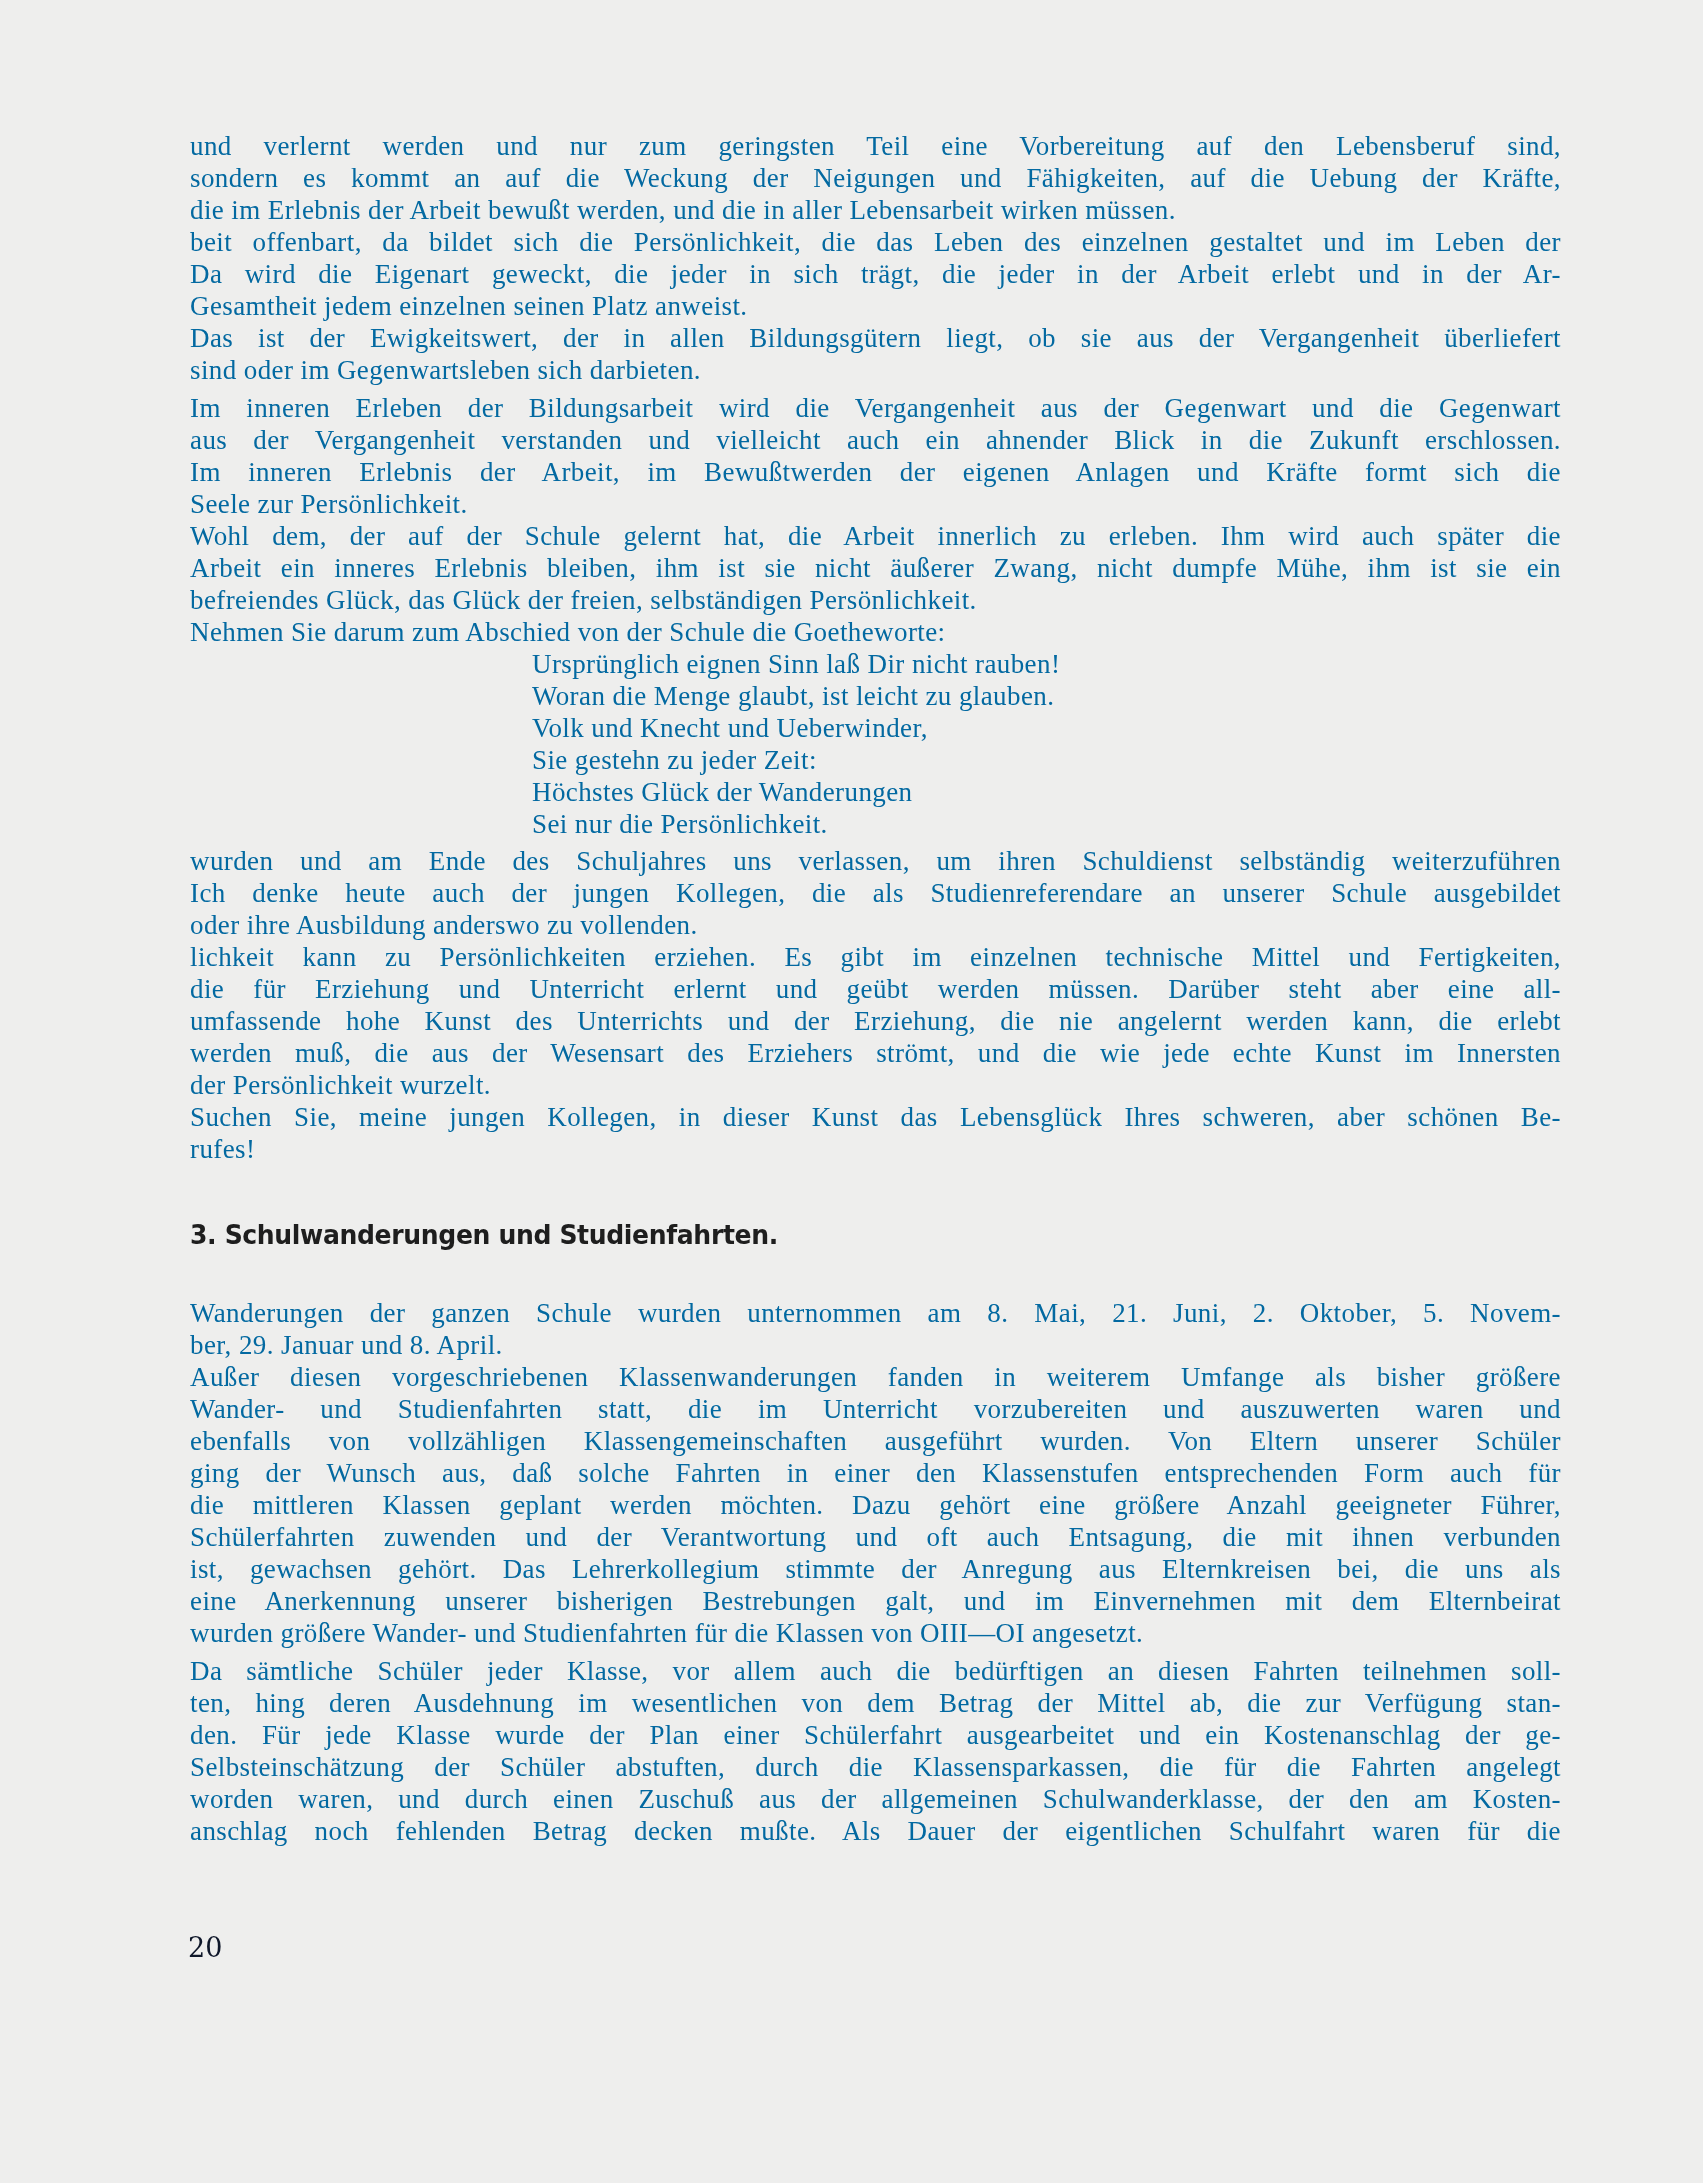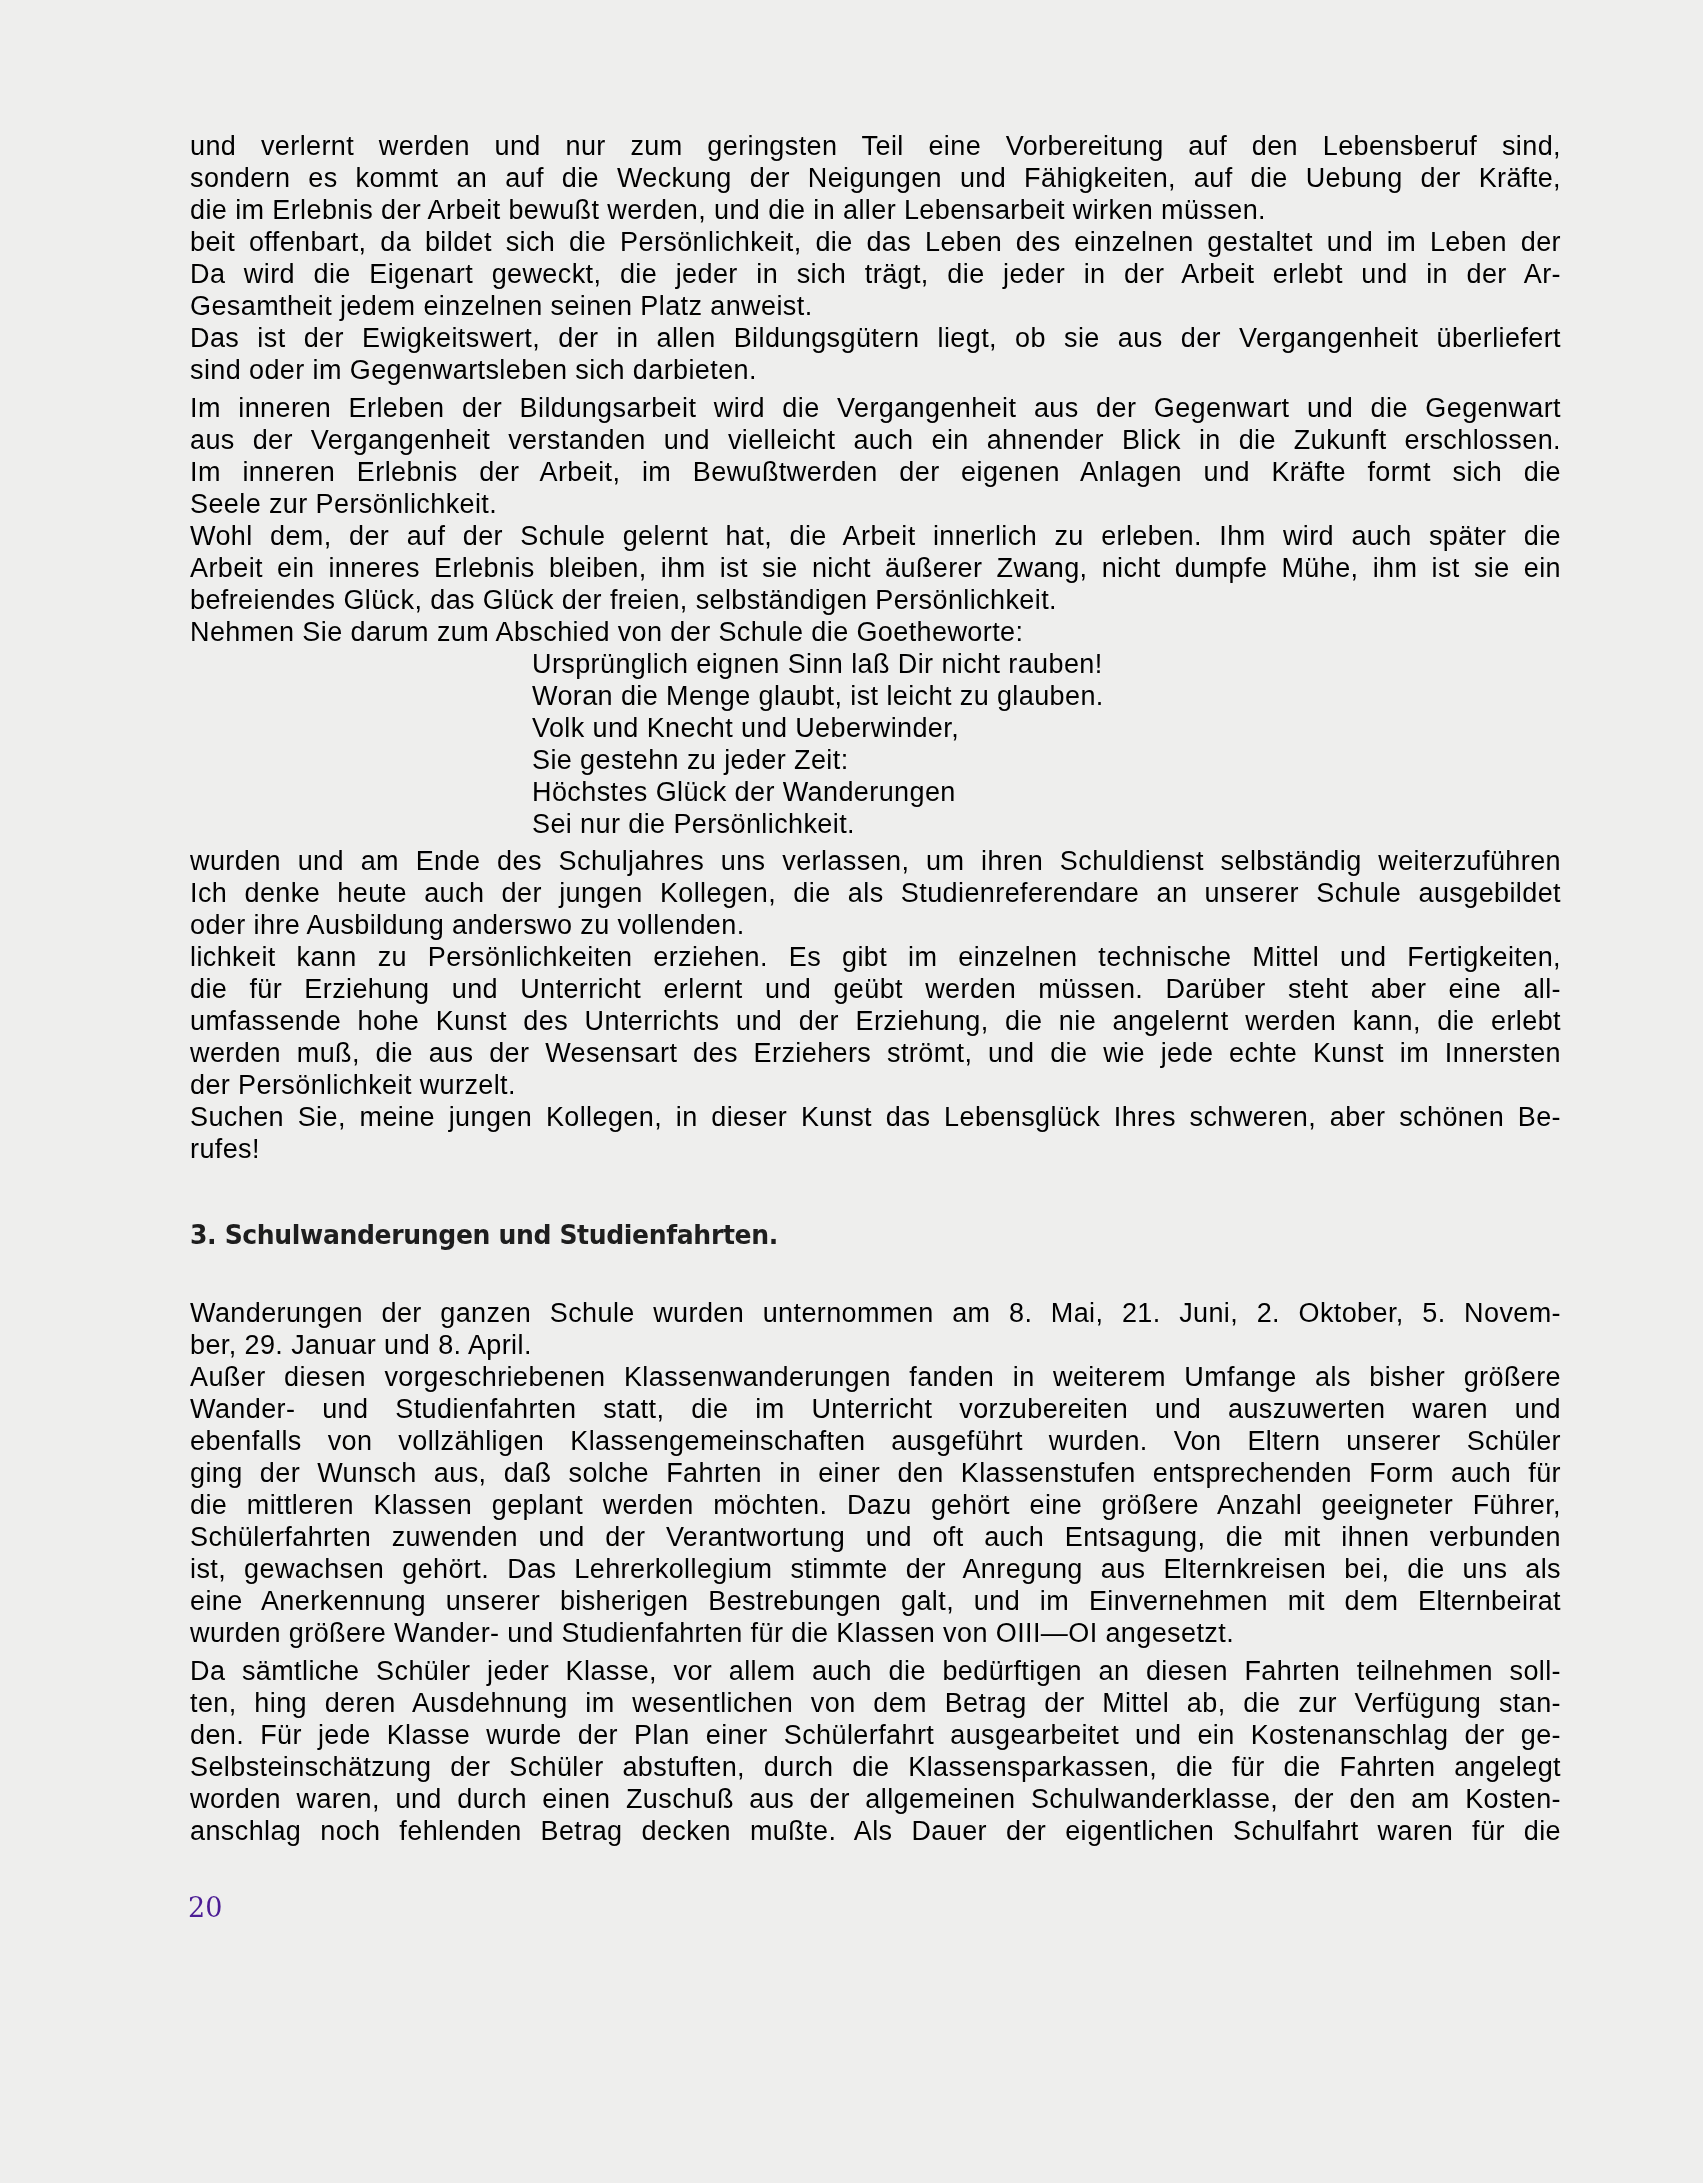--- a/index.html
+++ b/index.html
@@ -13,22 +13,22 @@
   .page {
     position: absolute;
     left: 0; top: 0;
     width: 1704px; height: 2183px;
     background: #eeeeed;
   }
   .textblock {
     position: absolute;
     left: 190px;
     width: 1371px;
-    font-family: Liberation Sans, sans-serif;
-    color: #000000;
+    font-family: Liberation Serif, serif;
+    color: #0369a1;
     font-size: 27px;
     line-height: 32px;
     letter-spacing: 0.4px;
   }
   .line {
     display: block;
     white-space: nowrap;
     text-align: justify;
     text-align-last: justify;
     height: 32px;
@@ -49,24 +49,24 @@
     font-weight: bold;
     font-size: 27px;
     letter-spacing: -0.4px;
     color: #1e1e1e;
     transform: scaleX(0.93);
     transform-origin: left top;
   }
   .page-number {
     position: absolute;
     left: 188px;
-    top: 1892px;
+    top: 1932px;
     font-family: "DejaVu Serif", "Liberation Serif", serif;
     font-size: 27px;
-    color: #4c1d95;
+    color: #0f172a;
   }
 </style>
 </head>
 <body>
 
 <div class="page">
 
   <div class="textblock" style="top:130px;">
 
     <div>

